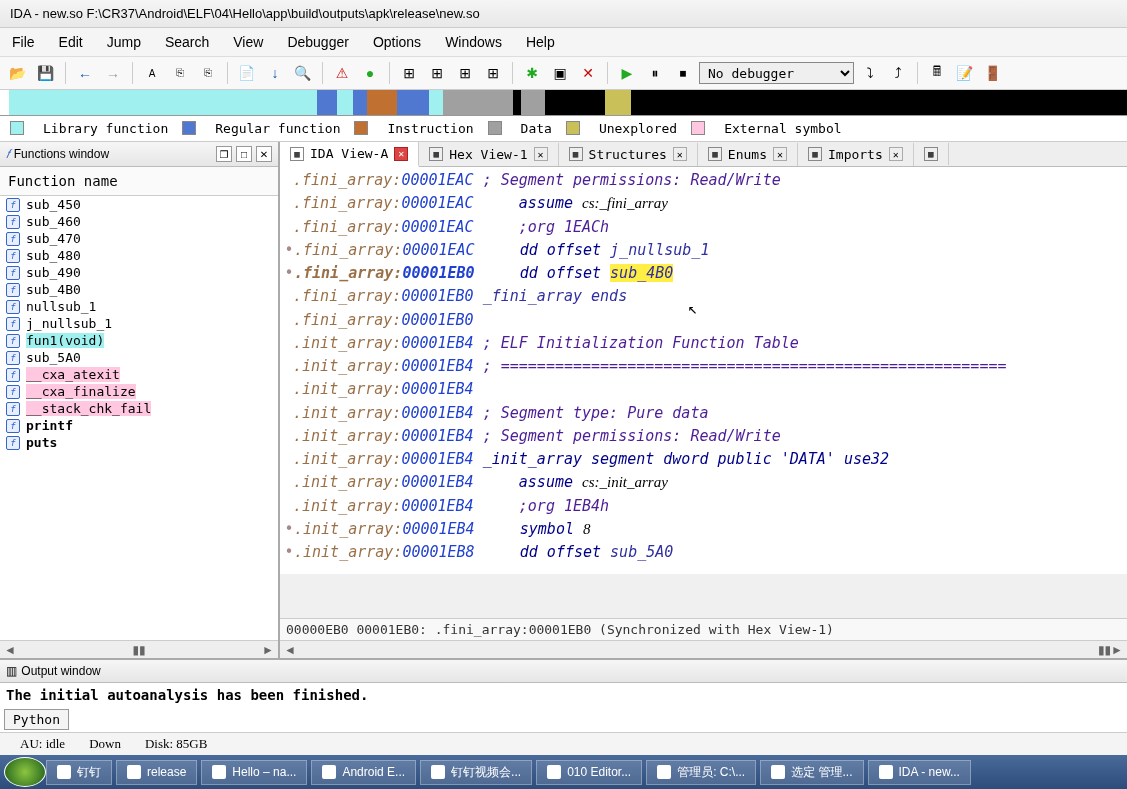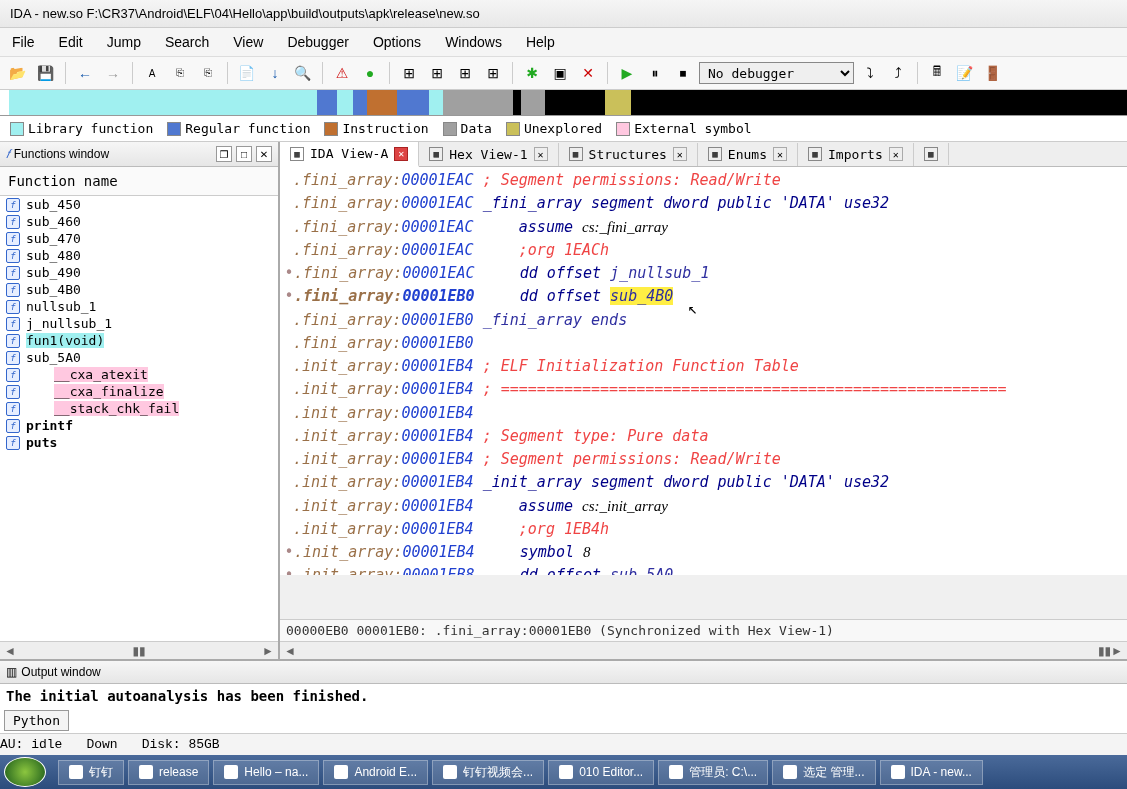--- a/index.html
+++ b/index.html
@@ -62,21 +62,21 @@
 .nav-seg { height: 100%; }
 .legend-bar {
   display: flex;
   gap: 14px;
   padding: 5px 10px;
   background: #fff;
   border-bottom: 1px solid #ccc;
   font-family: monospace;
   font-size: 13px;
 }
-.legend-item { display: flex; align-items: center; gap: 4px; }
+.legend-item { display: flex; gap: 19px; }
 .legend-swatch { width: 14px; height: 14px; border: 1px solid #888; }
 .main-area {
   flex: 1;
   display: flex;
   min-height: 0;
 }
 .left-pane {
   width: 280px;
   border-right: 2px solid #aaa;
   display: flex;
@@ -125,21 +125,21 @@
   border-radius: 2px;
   background: #e6eeff;
   font-size: 9px;
   font-style: italic;
   color: #3366cc;
   display: inline-flex;
   align-items: center;
   justify-content: center;
 }
 .fn-name.hl-lib { background: #a0f0f0; }
-.fn-name.hl-ext { background: #ffc8e0; margin-left: 28px; }
+.fn-name.hl-ext { background: #ffc8e0; }
 .fn-name.bold { font-weight: bold; }
 .hscroll {
   height: 18px;
   background: #eee;
   border-top: 1px solid #ccc;
   display: flex;
   align-items: center;
   justify-content: space-between;
   padding: 0 4px;
   color: #666;
@@ -186,21 +186,21 @@
   font-size: 15px;
   line-height: 1.55;
   font-style: italic;
   padding: 2px 0;
   position: relative;
 }
 .dline { white-space: pre; padding: 0 4px; }
 .bullet { display: inline-block; width: 10px; text-align: center; color: #a88; }
 .addr-seg { color: #9a7048; }
 .addr-off { color: #2040d0; }
-.comment { color: #ef4444; }
+.comment { color: #4c1d95; }
 .kw { color: #000088; }
 .text-normal { color: #000; font-family: Liberation Serif, serif; }
 .name-ref { color: #3030a0; }
 .hl-yellow { background: #ffee44; }
 .status-line {
   font-family: monospace;
   font-size: 13px;
   padding: 3px 6px;
   color: #333;
   border-top: 1px solid #ccc;
@@ -229,32 +229,32 @@
   padding: 2px 8px;
   margin: 2px 4px;
   font-family: monospace;
   font-size: 13px;
   background: #f4f4f4;
   cursor: pointer;
 }
 .status-bar {
   display: flex;
   gap: 24px;
-  font-family: Liberation Mono, monospace;
-  font-size: 13px;
-  padding: 3px 0;
+  font-family: Liberation Serif, serif;
+  font-size: 13px;
+  padding: 3px 20px;
   background: #f4f4f4;
   border-top: 1px solid #ccc;
 }
 .taskbar {
   display: flex;
   align-items: center;
   height: 34px;
   background: linear-gradient(to bottom, #4a6a9a, #2c4c7c);
-  gap: 12px;
+  gap: 0;
   padding: 0 4px;
 }
 .start-btn {
   width: 42px; height: 30px;
   border-radius: 50%;
   background: radial-gradient(circle,#8cc63f,#1a5a1a);
   border: 1px solid #fff;
   cursor: pointer;
 }
 .task-item {
@@ -489,21 +489,20 @@
           <span>Imports</span>
           <span class="tab-close">✕</span>
         </div>
         <div class="tab">
           <span class="tab-icon">▦</span>
         </div>
       </div>
     <div class="disasm" id="disasm">
       <span class="cursor-img" style="left:408px;top:130px">↖</span>
     <div class="dline"> <span><span class="addr-seg">.fini_array:</span><span class="addr-off">00001EAC</span></span> <span class="comment">; Segment permissions: Read/Write</span></div>
-        <div class="dline"> <span><span class="addr-seg">.fini_array:</span><span class="addr-off">00001EAC</span></span> <span class="kw">_fini_array segment dword public 'DATA' use32</span></div>
         <div class="dline"> <span><span class="addr-seg">.fini_array:</span><span class="addr-off">00001EAC</span></span>     <span class="kw">assume </span><span class="text-normal">cs:_fini_array</span></div>
         <div class="dline"> <span><span class="addr-seg">.fini_array:</span><span class="addr-off">00001EAC</span></span>     <span class="comment">;org 1EACh</span></div>
         <div class="dline"><span class="bullet">•</span><span><span class="addr-seg">.fini_array:</span><span class="addr-off">00001EAC</span></span>     <span class="kw">dd offset </span><span class="name-ref">j_nullsub_1</span></div>
         <div class="dline"><span class="bullet">•</span><span style="font-weight:bold"><span class="addr-seg">.fini_array:</span><span class="addr-off">00001EB0</span></span>     <span class="kw">dd offset </span><span class="name-ref hl-yellow">sub_4B0</span></div>
         <div class="dline"> <span><span class="addr-seg">.fini_array:</span><span class="addr-off">00001EB0</span></span> <span class="name-ref">_fini_array ends</span></div>
         <div class="dline"> <span><span class="addr-seg">.fini_array:</span><span class="addr-off">00001EB0</span></span> <span class="comment"></span></div>
         <div class="dline"> <span><span class="addr-seg">.init_array:</span><span class="addr-off">00001EB4</span></span> <span class="comment">; ELF Initialization Function Table</span></div>
         <div class="dline"> <span><span class="addr-seg">.init_array:</span><span class="addr-off">00001EB4</span></span> <span class="comment">; ========================================================</span></div>
         <div class="dline"> <span><span class="addr-seg">.init_array:</span><span class="addr-off">00001EB4</span></span> <span class="comment"></span></div>
         <div class="dline"> <span><span class="addr-seg">.init_array:</span><span class="addr-off">00001EB4</span></span> <span class="comment">; Segment type: Pure data</span></div>

